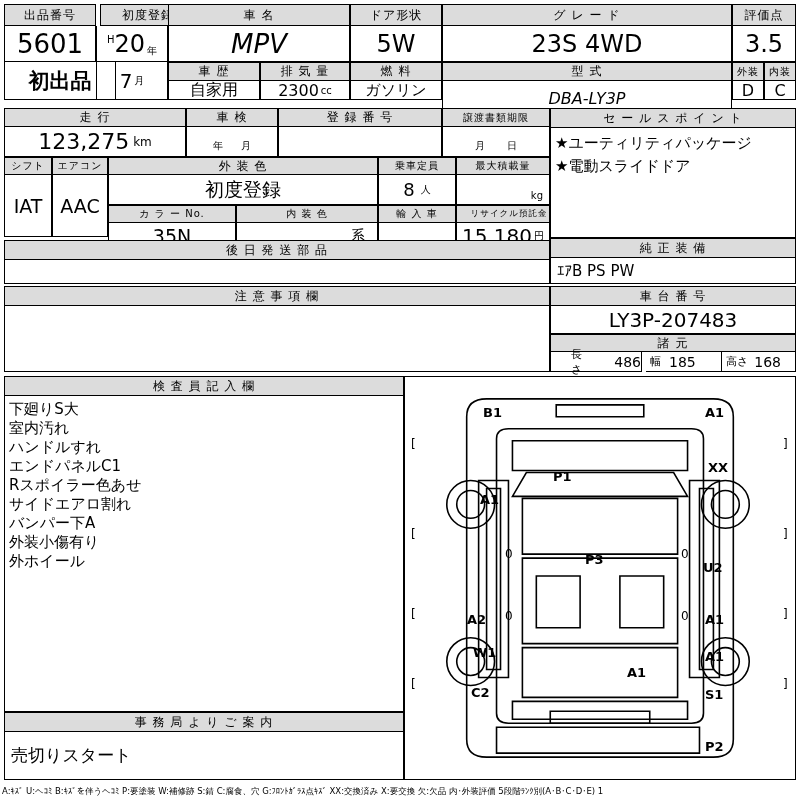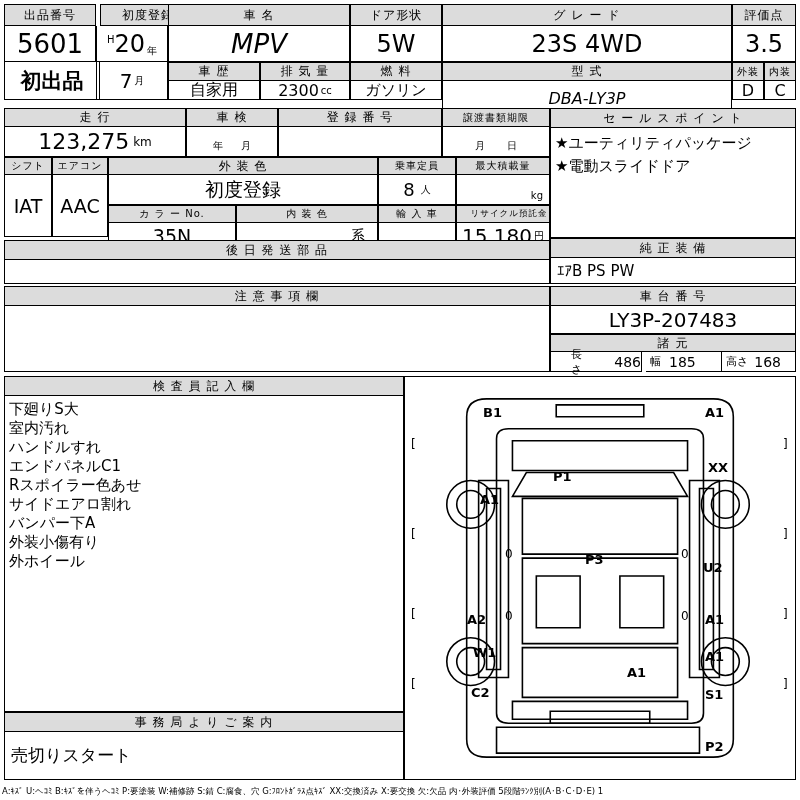--- a/index.html
+++ b/index.html
@@ -39,21 +39,21 @@
   .dlabel{position:absolute;font-size:13px;font-weight:bold;}
   .brk{position:absolute;font-size:12px;}
 </style>
 </head>
 <body>
 
 <div id="sheet">
 
   <div class="bx lbl" style="left:4px;top:4px;width:92px;height:22px;">出品番号</div>
   <div class="bx val big" style="left:4px;top:26px;width:92px;height:36px;border-top:none;">5601</div>
-  <div class="bx val" style="left:4px;top:62px;width:96px;height:38px;border-top:none;font-size:21px;font-weight:bold;">初出品</div>
+  <div class="bx val" style="left:4px;top:62px;width:112px;height:38px;border-top:none;font-size:21px;font-weight:bold;">初出品</div>
 
   <div class="bx lbl" style="left:100px;top:4px;width:96px;height:22px;">初度登録</div>
   <div class="bx" style="left:96px;top:26px;width:72px;height:36px;border-top:none;display:flex;align-items:center;justify-content:center;">
     <span class="sub" style="align-self:flex-start;margin-top:8px;">H</span>
     <span style="font-size:24px;">20</span>
     <span class="unit" style="align-self:flex-end;margin-bottom:3px;">年</span>
   </div>
   <div class="bx" style="left:96px;top:62px;width:72px;height:38px;border-top:none;display:flex;align-items:center;justify-content:center;">
     <span style="font-size:20px;">7</span>
     <span class="unit">月</span>

